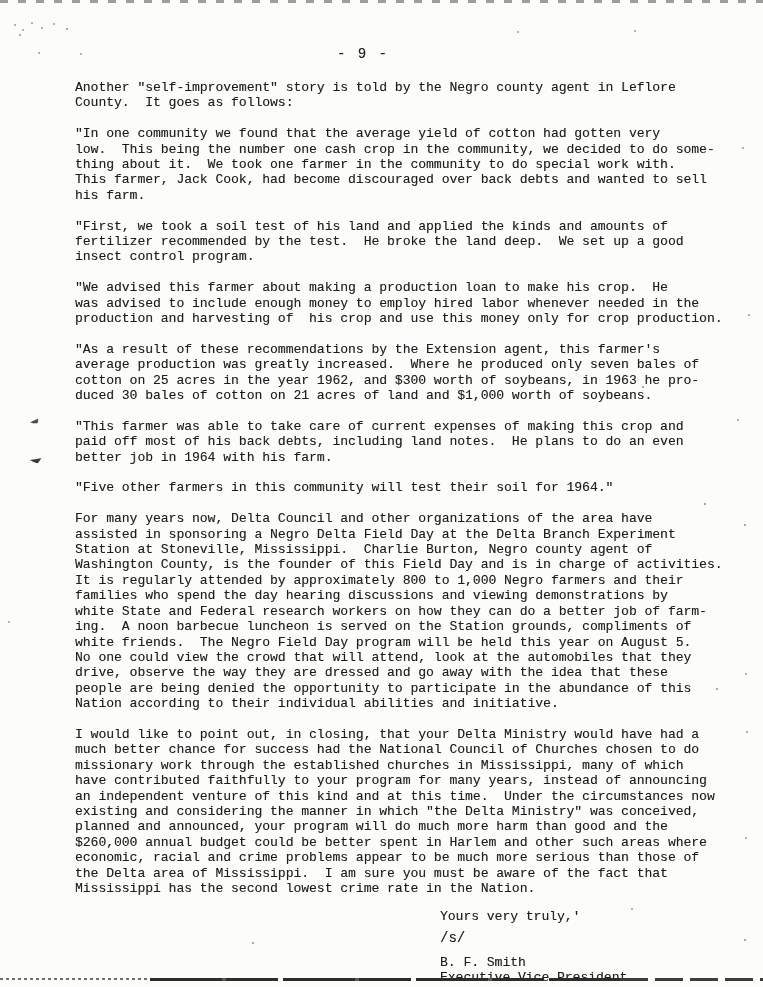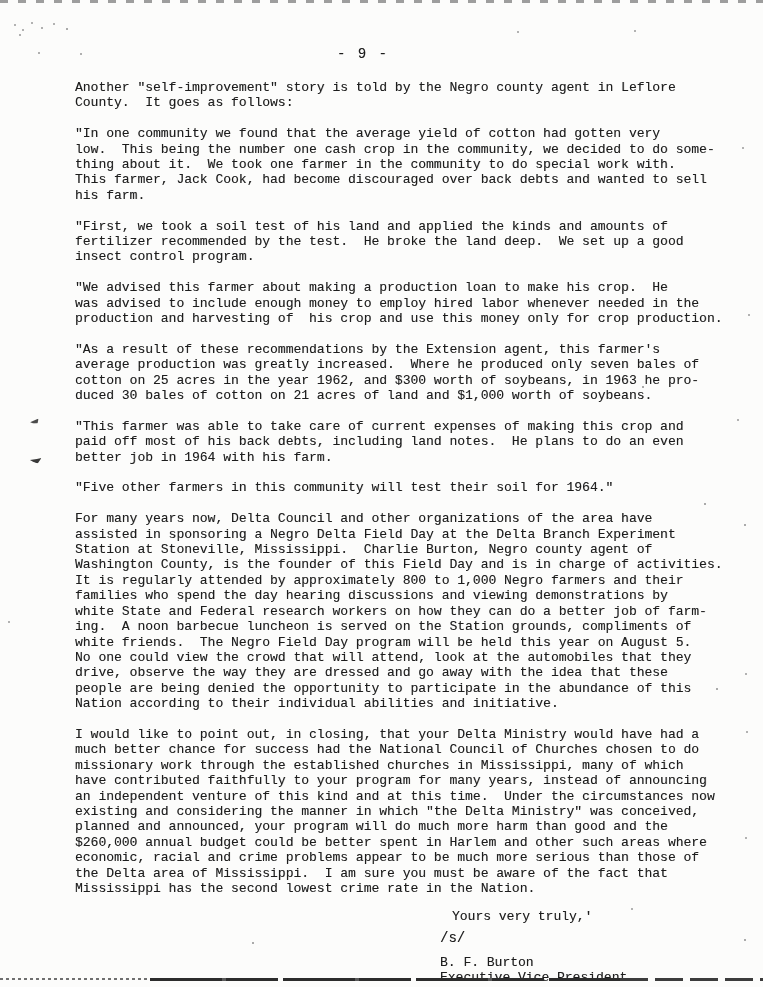--- a/index.html
+++ b/index.html
@@ -70,21 +70,21 @@
     margin-left: 365px;
     margin-top: -3px;
   }
   .closing p {
     margin: 0;
     font-size: 13px;
     line-height: 15.4px;
     white-space: pre;
     text-shadow: 0.3px 0.3px 0 rgba(20,20,20,0.38);
   }
-  .closing .salutation { margin-bottom: 7px; margin-left: 12px; }
+  .closing .salutation { margin-bottom: 7px; }
   .closing .sig-mark   { margin-bottom: 8px; font-size: 14px; }
   
   .speck {
     position: absolute;
     background: #4a4a4a;
     border-radius: 50%;
     opacity: 0.55;
   }
   
   .margin-mark-1 {
@@ -158,21 +158,21 @@
 existing and considering the manner in which "the Delta Ministry" was conceived,
 planned and announced, your program will do much more harm than good and the
 $260,000 annual budget could be better spent in Harlem and other such areas where
 economic, racial and crime problems appear to be much more serious than those of
 the Delta area of Mississippi.  I am sure you must be aware of the fact that
 Mississippi has the second lowest crime rate in the Nation.</p>
 
     <div class="closing">
       <p class="salutation">Yours very truly,'</p>
       <p class="sig-mark">/s/</p>
-      <p class="sig-name">B. F. Burton</p>
+      <p class="sig-name">B. F. Smith</p>
       <p class="sig-title">Executive Vice President</p>
     </div>
   </div>
 
   <div class="margin-mark-1"></div>
   <div class="margin-mark-2"></div>
 
   <div class="speck" style="left:14px;top:24px;width:2px;height:2px"></div>
   <div class="speck" style="left:22px;top:29px;width:2px;height:2px"></div>
   <div class="speck" style="left:31px;top:22px;width:2px;height:2px"></div>

